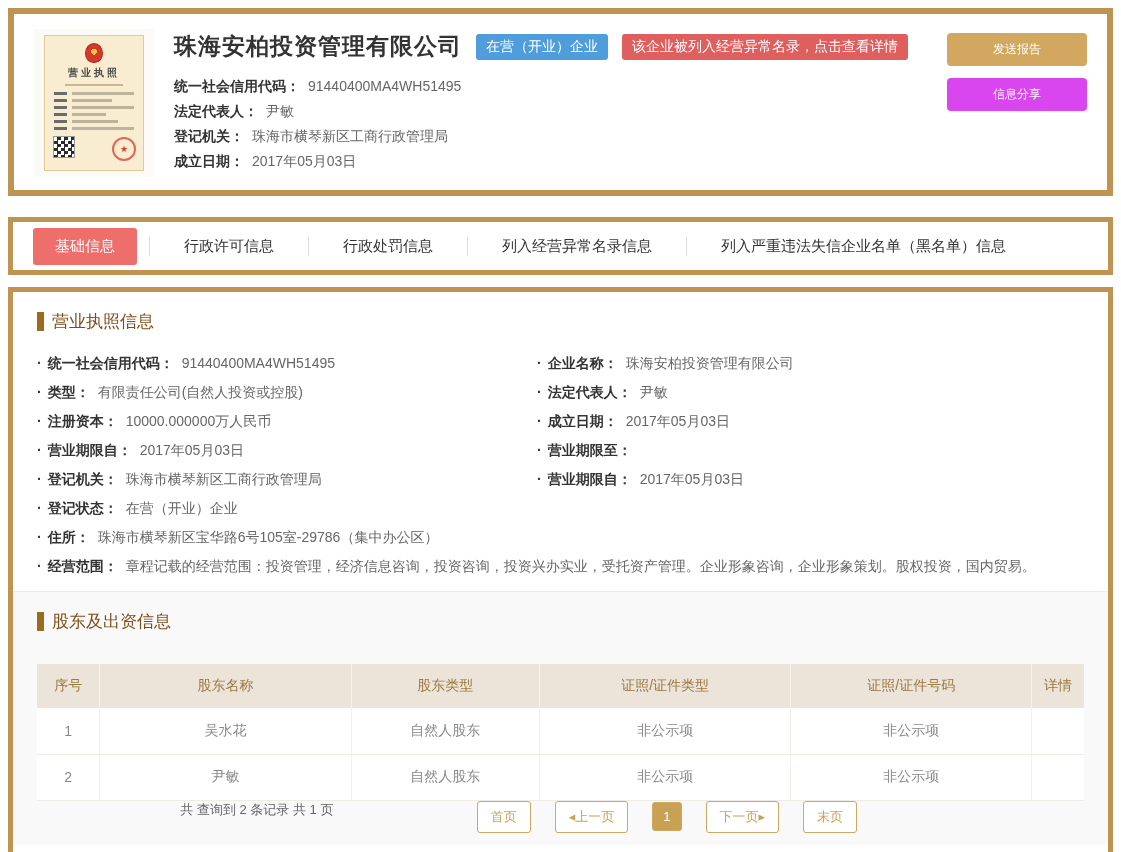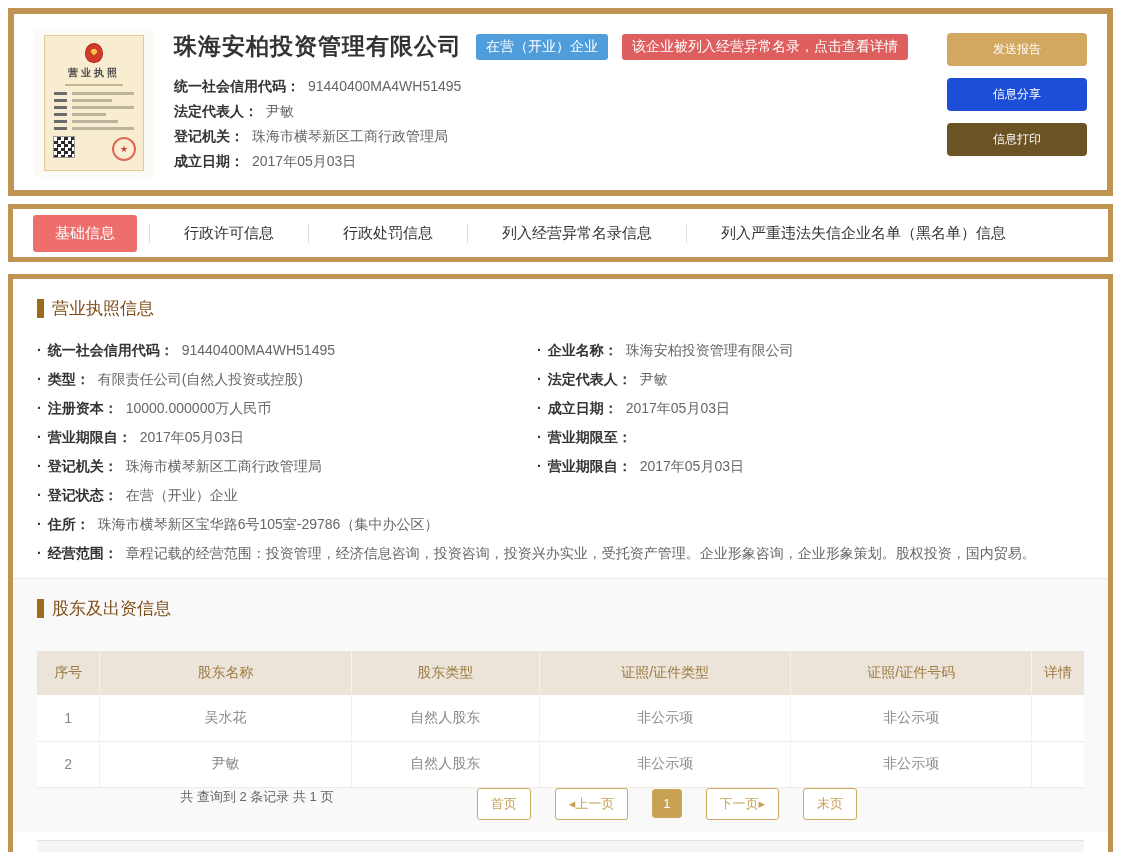--- a/index.html
+++ b/index.html
@@ -3,21 +3,21 @@
 <meta charset="utf-8">
 <style>
   * { margin:0; padding:0; box-sizing:border-box; }
   html,body { width:1121px; height:852px; overflow:hidden; }
   body { font-family:"Liberation Sans","DejaVu Sans",sans-serif; background:#fff; color:#333; }
   .page { position:relative; width:1121px; height:852px; background:#fff; }
 
   
   .card { margin:0 8px; border:6px solid #bf9351; background:#fff; }
   .card-header { margin-top:8px; height:188px; padding:15px 20px; display:flex; }
-  .card-tabs { margin-top:8px; height:58px; border-width:5px; display:flex; align-items:center; padding:0 20px;text-align:center; }
+  .card-tabs { margin-top:21px; height:58px; border-width:5px; display:flex; align-items:center; padding:0 20px;text-align:center; }
   .card-main { margin-top:12px; border-width:5px; border-bottom:0; height:582px; overflow:hidden; }
 
   
   .thumb { width:120px; height:148px; background:#fbfaf7; flex:0 0 auto; display:flex; align-items:center; justify-content:center; }
   .cert { width:100px; height:136px; background:#f8edd0; border:1px solid #e0cb97; position:relative; }
   .emblem { width:18px; height:20px; margin:7px auto 3px; background:radial-gradient(circle at 50% 42%, #f5c43b 0 3px, #d23a2c 3px); border-radius:50% 50% 46% 46%; border:1px solid #b5281c; }
   .cert-title { font-size:10px; font-weight:bold; color:#4a4a4a; text-align:center; letter-spacing:3px; white-space:nowrap; }
   .cert-sub { width:58px; height:2px; background:#c9b791; margin:4px auto 6px; }
   .cert-line { display:flex; align-items:center; margin:0 9px 4px; }
   .cert-line .k { width:13px; height:3px; background:#6b6b6b; margin-right:5px; flex:0 0 auto; }
@@ -34,21 +34,21 @@
   .badge-blue { background:#4f9ddb; }
   .badge-red { background:#df5f5f; cursor:pointer; }
   .head-field { font-size:14px; line-height:25px; }
   .head-field .lbl { font-weight:bold; color:#333; }
   .head-field .val { color:#666; margin-left:8px; }
 
   
   .head-actions { width:140px; flex:0 0 auto; display:flex; flex-direction:column; gap:12px; padding-top:4px; }
   .act-btn { height:33px; border:none; border-radius:4px; color:#fff; font-size:12px; cursor:pointer; font-family:inherit; }
   .act-btn.b1 { background:#d2a75f; }
-  .act-btn.b2 { background:#1d4ed8; }
+  .act-btn.b2 { background:#d946ef; }
   .act-btn.b3 { background:#6b5323; }
 
   
   .tab { font-size:15px; color:#333; padding:9px 22px; cursor:pointer; white-space:nowrap; }
   .tab.active { background:#ee6e6b; color:#fff; border-radius:3px; }
   .tab-sep { width:1px; height:19px; background:#ddd; margin:0 12px; }
 
   
   .sec1 { padding:18px 24px 10px; }
   .sec-title { display:flex; align-items:center; margin-bottom:16px; }
@@ -138,21 +138,20 @@
         <span class="lbl">登记机关：</span><span class="val">珠海市横琴新区工商行政管理局</span>
       </div>
       <div class="head-field">
         <span class="lbl">成立日期：</span><span class="val">2017年05月03日</span>
       </div>
     </div>
 
     <div class="head-actions">
       <button class="act-btn b1">发送报告</button>
       <button class="act-btn b2">信息分享</button>
-      <button class="act-btn b3">信息打印</button>
     </div>
   </div>
 
   <div class="card card-tabs">
     <div class="tab active">基础信息</div>
     <div class="tab-sep"></div>
     <div class="tab">行政许可信息</div>
     <div class="tab-sep"></div>
     <div class="tab">行政处罚信息</div>
     <div class="tab-sep"></div>

